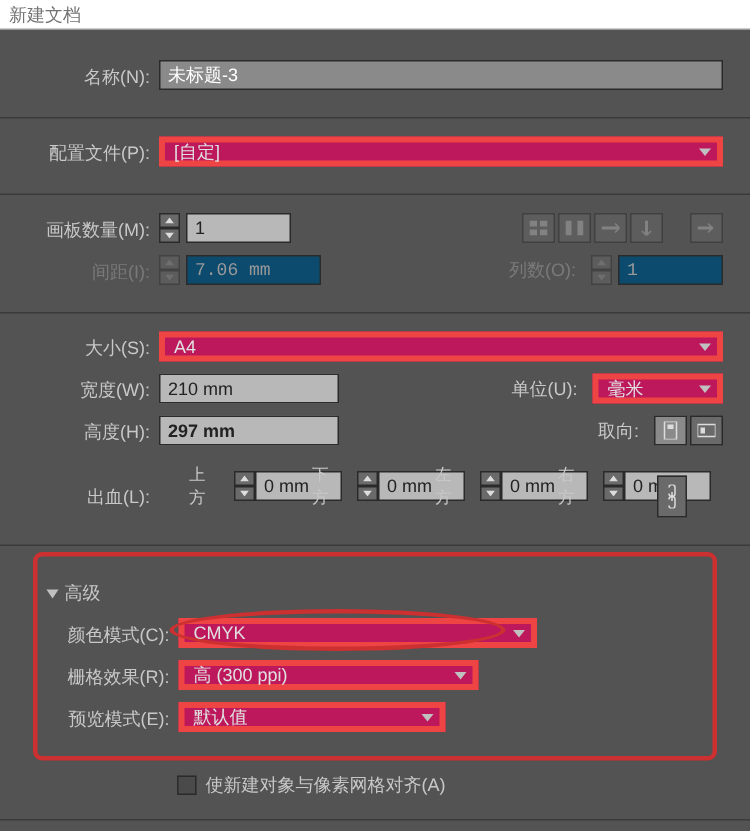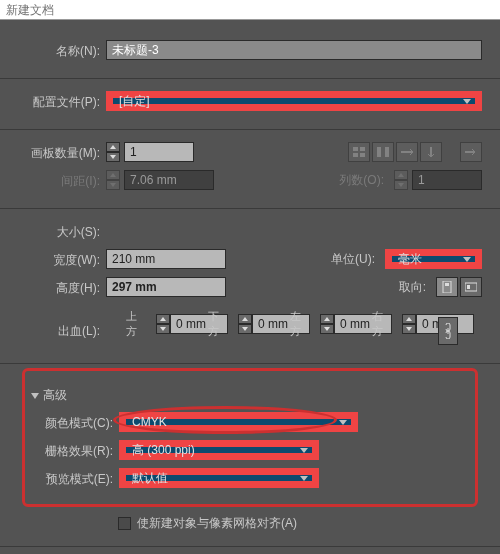--- a/index.html
+++ b/index.html
@@ -7,22 +7,22 @@
 .title-bar { background: #fff; height: 20px; padding: 2px 6px; color: #737373; font-size: 12px; border-bottom: 1px solid #999; }
 .dialog-body { padding: 8px 0; }
 .section { padding: 4px 18px 12px 18px; border-bottom: 1px solid #3a3a3a; }
 .section.no-border { border-bottom: none; }
 .row { display: flex; align-items: flex-end; margin: 6px 0; min-height: 22px; }
 .lbl { width: 88px; text-align: right; padding-right: 6px; color: #c8c8c8; }
 .lbl.dim { color: #7a7a7a; }
 .field { flex: 1; display: flex; align-items: center; gap: 4px; }
 .text-input { background: #8a8a8a; border: 1px solid #2a2a2a; color: #fff; height: 20px; padding: 0 5px; font-size: 12px; }
 .text-input.light { background: #b8b8b8; color: #222; }
-.text-input.dark { background: #404040; color: #999; }
-.select { background: #0c4a6e; border: 7px solid #ef4444; color: #e0e0e0; height: 20px; display: flex; align-items: center; justify-content: space-between; padding: 0 4px 0 6px; cursor: pointer; }
+.text-input.dark { background: #0c4a6e; color: #999; font-family: Liberation Mono, monospace; }
+.select { background: #be185d; border: 4px solid #ef4444; color: #e0e0e0; height: 20px; display: flex; align-items: center; justify-content: space-between; padding: 0 4px 0 6px; cursor: pointer; }
 .select .arrow { width: 0; height: 0; border-left: 4px solid transparent; border-right: 4px solid transparent; border-top: 5px solid #c0c0c0; }
 .stepper { display: flex; flex-direction: column; width: 14px; }
 .stepper .st { height: 10px; background: #6a6a6a; border: 1px solid #2a2a2a; display: flex; align-items: center; justify-content: center; cursor: pointer; }
 .stepper .st svg { width: 6px; height: 4px; }
 .icon-btn { width: 22px; height: 20px; background: #6a6a6a; border: 1px solid #2a2a2a; display: flex; align-items: center; justify-content: center; cursor: pointer; }
 .icon-btn.dim { opacity: 0.45; }
 .icon-btn.active { background: #8a8a8a; }
 .icon-group { display: flex; gap: 2px; }
 .bleed-row { display: flex; align-items: center; gap: 4px; margin: 6px 0; }
 .bleed-col { display: flex; gap: 19px; width: 78px; }
@@ -152,28 +152,32 @@
             </div>
         </div>
         <input class="text-input dark" style="width: 70px;" disabled="" value="1">
       </div>
     </div>
   </div>
 
   <div class="section">
     <div class="row">
       <div class="lbl">大小(S):</div>
+      <div class="select" style="flex:1">
+        <span>A4</span>
+        <span class="arrow"></span>
+      </div>
     </div>
     <div class="row">
       <div class="lbl">宽度(W):</div>
       <div class="field">
         <input class="text-input light" style="width: 120px;" value="210 mm">
         <div style="flex:1"></div>
         <div class="lbl" style="width:60px">单位(U):</div>
-        <div class="select" style="width:97px">
+        <div class="select" style="width:87px">
           <span>毫米</span>
           <span class="arrow"></span>
         </div>
       </div>
     </div>
     <div class="row">
       <div class="lbl">高度(H):</div>
       <div class="field">
         <input class="text-input light" style="width: 120px; font-weight: bold;" value="297 mm">
         <div style="flex:1"></div>
@@ -293,21 +297,21 @@
       </div>
       <div class="row">
         <div class="lbl">栅格效果(R):</div>
         <div class="select" style="width:200px">
           <span>高 (300 ppi)</span>
           <span class="arrow"></span>
         </div>
       </div>
       <div class="row">
         <div class="lbl">预览模式(E):</div>
-        <div class="select" style="width:200px">
+        <div class="select" style="width:178px">
           <span>默认值</span>
           <span class="arrow"></span>
         </div>
       </div>
     </div>
     <div class="checkbox-row">
       <div class="checkbox"></div>
       <span>使新建对象与像素网格对齐(A)</span>
     </div>
   </div>

